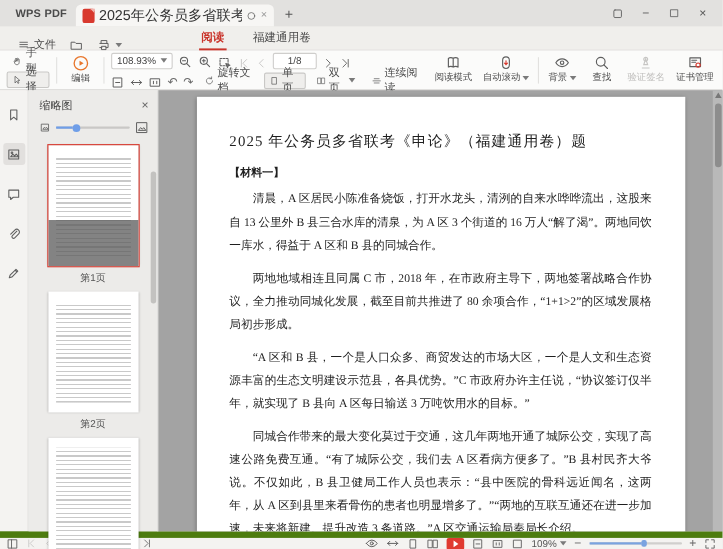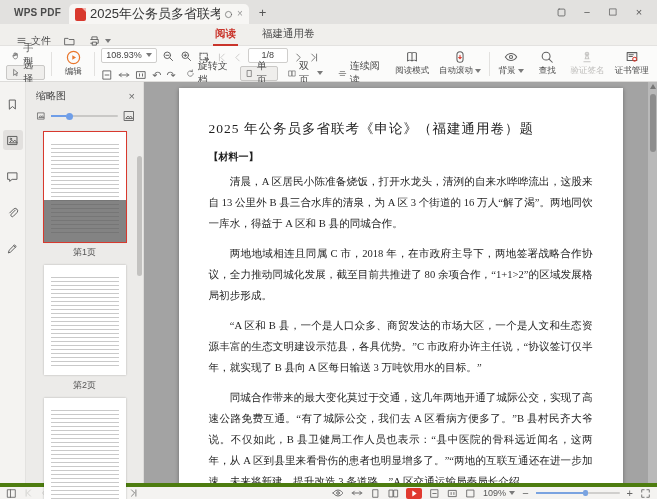--- a/index.html
+++ b/index.html
@@ -17,21 +17,21 @@
   .tab-ic { color:#9a9a9a; font-size:10px; line-height:1; }
   .newtab { font-size:13px; color:#555; padding:0 10px; }
   .wincontrols { margin-left:auto; display:flex; align-items:center; gap:14px; padding-right:6px; color:#5a5a5a; }
   .wc { width:12px; height:12px; display:flex; align-items:center; justify-content:center; font-size:11px; }
 
   
   .menurow { height:22px; background:#f0efec; display:flex; align-items:center; padding:0 10px; border-bottom:1px solid #e3e2e0; flex:0 0 auto; }
   .menuitem { display:flex; align-items:center; gap:4px; font-size:10px; color:#4a4a4a; padding:0 6px;margin-top:12px; }
   .mini-ic { display:flex; align-items:center; }
   .caret { width:0; height:0; border-left:3.5px solid transparent; border-right:3.5px solid transparent; border-top:4px solid #7a7a7a; display:inline-block; }
-  .ribbon-tabs { margin-left:96px; display:flex; gap:22px; }
+  .ribbon-tabs { margin-left:64px; display:flex; gap:22px; }
   .rtab { font-size:10.5px; color:#4a4a4a; padding:3px 2px; }
   .rtab.active { color:#c9342b; font-weight:bold; border-bottom:2px solid #c9342b; }
 
   
   .toolbar { height:36px; background:#fbfbfa; border-bottom:1px solid #dddcda; display:flex; align-items:center; padding:0 6px; gap:6px; flex:0 0 auto; }
   .tsep { width:1px; height:24px; background:#e2e1df; flex:0 0 auto; }
   .stackcol { display:flex; flex-direction:column; gap:2px; }
   .tool-sm { display:flex; align-items:center; gap:3px; font-size:10px; color:#4a4a4a; padding:1px 4px; border:1px solid transparent; border-radius:2px; height:15px; }
   .tool-sm.selected { border-color:#c9c8c6; background:#efeeec; }
   .vbtn { display:flex; flex-direction:column; align-items:center; justify-content:center; gap:1px; font-size:8.5px; color:#4a4a4a; padding:1px 4px; min-width:30px; }
@@ -70,21 +70,21 @@
   .docarea { flex:1 1 auto; background:#a3a3a3; position:relative; overflow:hidden; display:flex; justify-content:center; }
   .page { width:444px; margin-top:6px; background:#fff; box-shadow:0 1px 4px rgba(0,0,0,.35); padding:32px 30px 20px 30px; font-family:"Liberation Serif", serif; color:#1f1f1f; flex:0 0 auto; height:600px; }
   .doc-title { text-align:left; font-size:13.5px; font-weight:normal; letter-spacing:1px; margin-bottom:12px; }
   .doc-section { font-size:10px; font-weight:bold; margin-bottom:8px; }
   .page p { font-size:10.6px; line-height:1.98; text-indent:2em; text-align:justify; margin-bottom:9px; }
   .doc-scroll { position:absolute; right:0; top:0; bottom:0; width:9px; background:#b9b9b9; }
   .doc-scroll .thumbbar { position:absolute; top:12px; left:1.5px; width:6px; height:58px; border-radius:3px; background:#8d8d8d; }
   .doc-scroll .uparrow { position:absolute; top:2px; left:1.5px; width:0; height:0; border-left:3px solid transparent; border-right:3px solid transparent; border-bottom:5px solid #777; }
 
   
-  .statusbar { height:16px; background:#f4f3f1; border-top:4px solid #4d7c0f; display:flex; align-items:center; padding:0 6px; flex:0 0 auto; font-size:9px; color:#555; }
+  .statusbar { height:16px; background:#f4f3f1; border-top:6px solid #4d7c0f; display:flex; align-items:center; padding:0 6px; flex:0 0 auto; font-size:9px; color:#555; }
   .sb-left { display:flex; align-items:center; gap:6px; }
   .sb-input { width:52px; height:12px; border:1px solid #cfcecc; border-radius:2px; background:#fff; text-align:center; font-size:8.5px; color:#444; }
   .sb-right { margin-left:auto; display:flex; align-items:center; gap:7px; }
   .playbtn { width:16px; height:11px; background:#e03a30; border-radius:2px; display:flex; align-items:center; justify-content:center; }
   .playbtn svg { display:block; }
   .sb-zoom { display:flex; align-items:center; gap:3px; }
   .sb-track { position:relative; width:84px; height:2px; background:#d0cfcd; border-radius:1px; }
   .sb-track .fill { position:absolute; left:0; top:0; height:2px; width:56%; background:#7aa3e0; }
   .sb-track .knob { position:absolute; left:56%; top:-2px; width:5px; height:6px; border-radius:2px; background:#7aa3e0; }
   .pm { font-size:11px; color:#666; line-height:1; }

